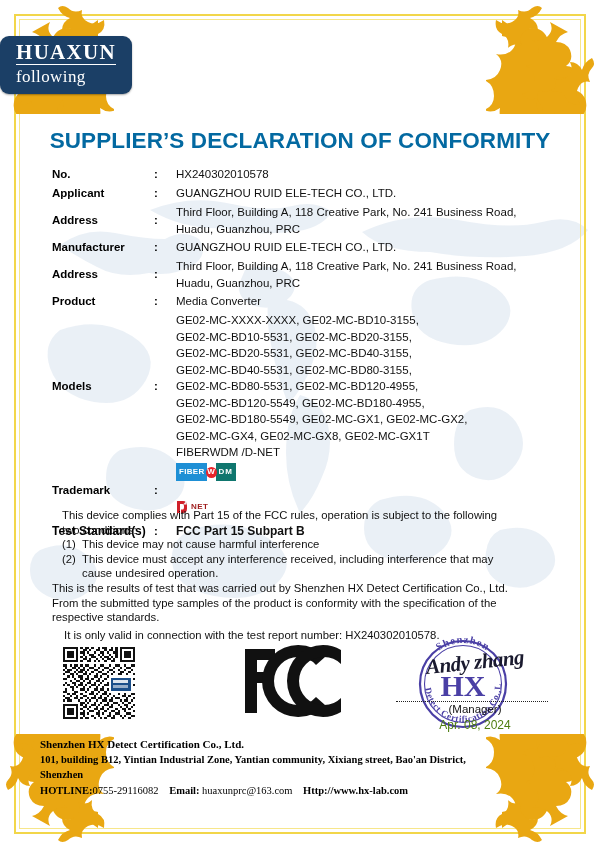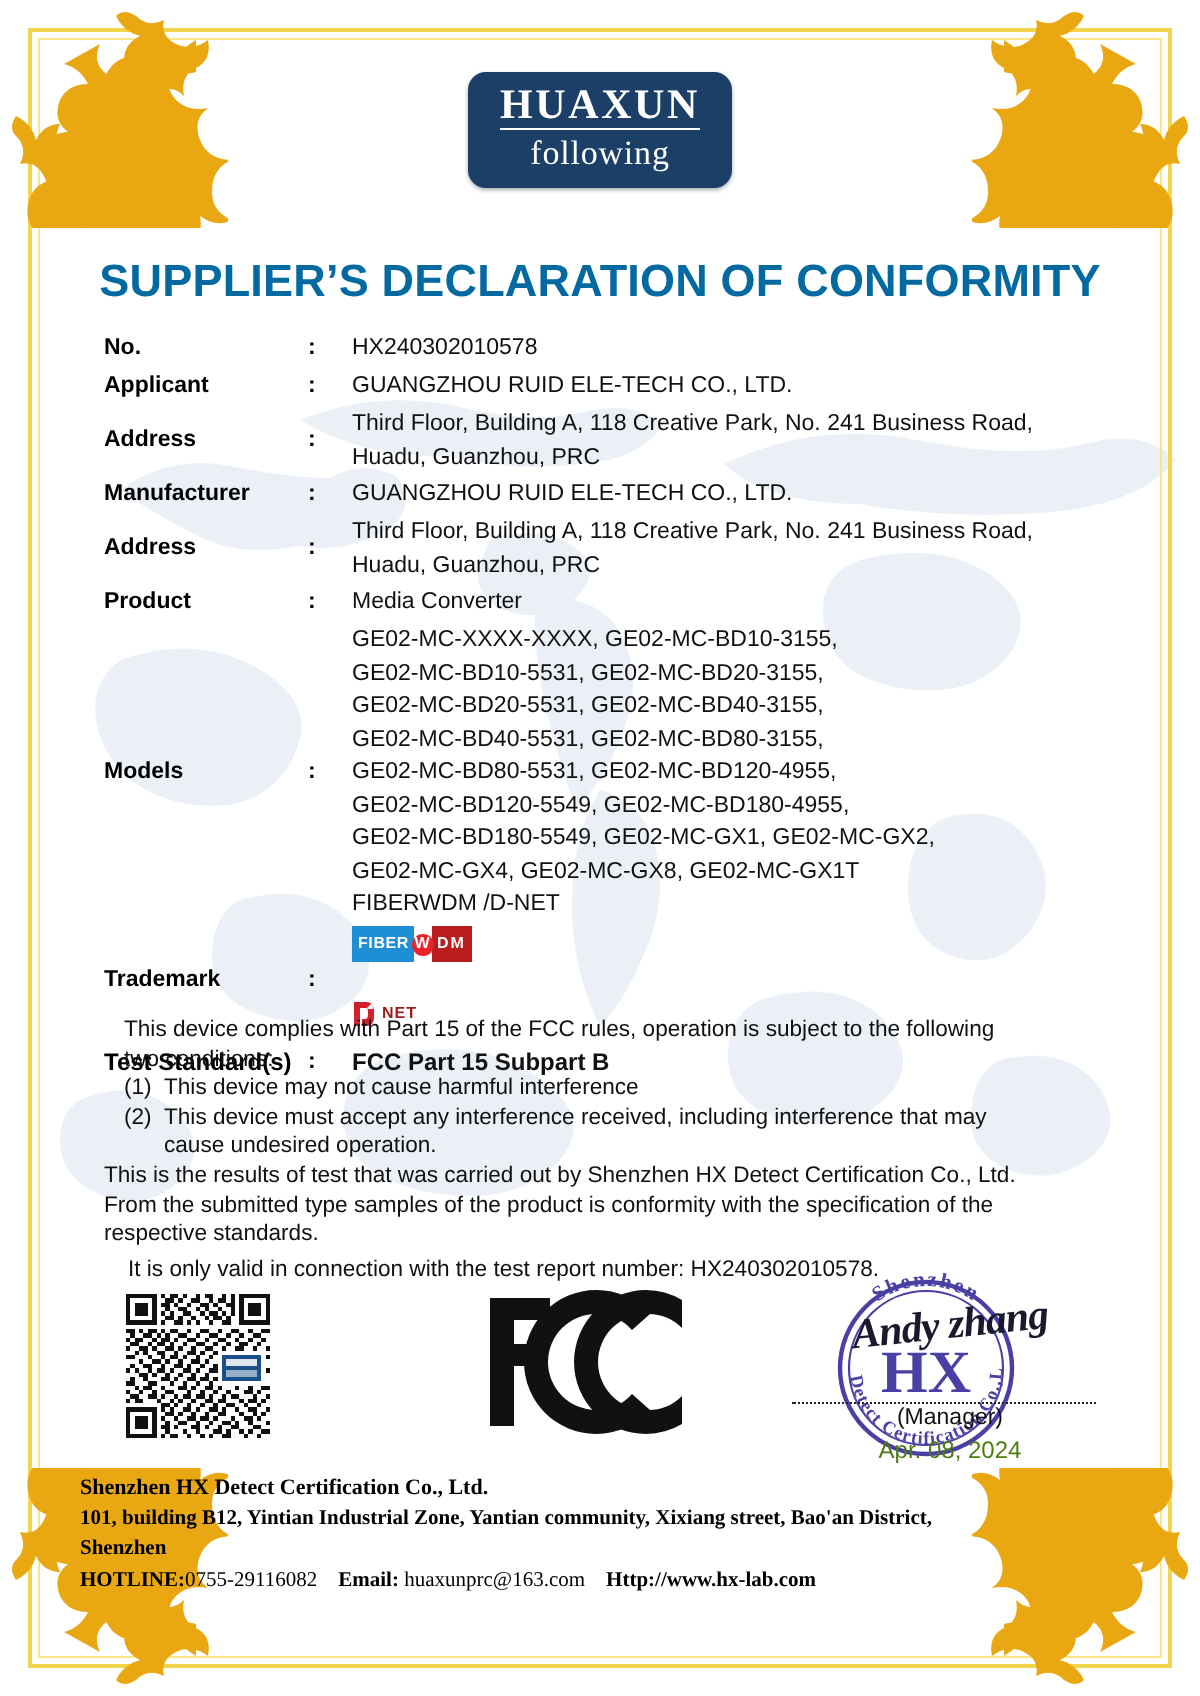--- a/index.html
+++ b/index.html
@@ -27,21 +27,21 @@
   }
 
   
   .corner{position:absolute;width:112px;height:112px;pointer-events:none;}
   .corner.tl{left:2px;top:2px;}
   .corner.tr{right:2px;top:2px;transform:scaleX(-1);}
   .corner.bl{left:2px;bottom:2px;transform:scaleY(-1);}
   .corner.br{right:2px;bottom:2px;transform:scale(-1,-1);}
 
   
-  .logo-wrap{position:absolute;left:0;right:0;top:36px;text-align:center;}
+  .logo-wrap{position:absolute;left:0;right:0;top:36px;}
   .logo{
     display:inline-block;background:#1b3f66;border-radius:9px;
     padding:5px 16px 7px;box-shadow:0 1px 2px rgba(0,0,0,.35);
   }
   .logo-top{
     font-family:"Liberation Serif",serif;color:#ffffff;font-size:21px;
     font-weight:700;letter-spacing:1.3px;line-height:1.05;
     border-bottom:1.5px solid #ffffff;padding-bottom:1px;
   }
   .logo-bot{
@@ -71,21 +71,21 @@
   .val .ln{display:block;white-space:nowrap;}
   .val.bold{font-weight:700;font-size:12px;}
 
   
   .tm-stack{display:flex;flex-direction:column;gap:21px;}
   .fiberwdm{display:flex;align-items:center;height:11px;font-size:8px;
     font-weight:700;font-family:"Liberation Sans",sans-serif;}
   .fw-a{background:#1e8fd5;color:#fff;padding:1px 2px 1px 3px;letter-spacing:.3px;}
   .fw-w{background:#e8242a;color:#fff;border-radius:50%;width:11px;height:11px;
     display:flex;align-items:center;justify-content:center;margin:0 -1px;z-index:2;}
-  .fw-b{background:#b91c1c;color:#fff;padding:1px 3px 1px 3px;letter-spacing:1px;}
+  .fw-b{background:#0f766e;color:#fff;padding:1px 3px 1px 3px;letter-spacing:1px;}
   .dnet{display:flex;align-items:center;gap:3px;}
   .dnet-mark{width:12px;height:14px;}
   .dnet-txt{font-size:8px;font-weight:700;color:#9e1b1b;letter-spacing:.5px;}
 
   
   .para{position:absolute;left:62px;width:480px;font-size:11.3px;
     color:#111;line-height:14.5px;}
   .para .indent{display:block;}
   .hang{display:flex;}
   .hang .num{flex:0 0 20px;}

